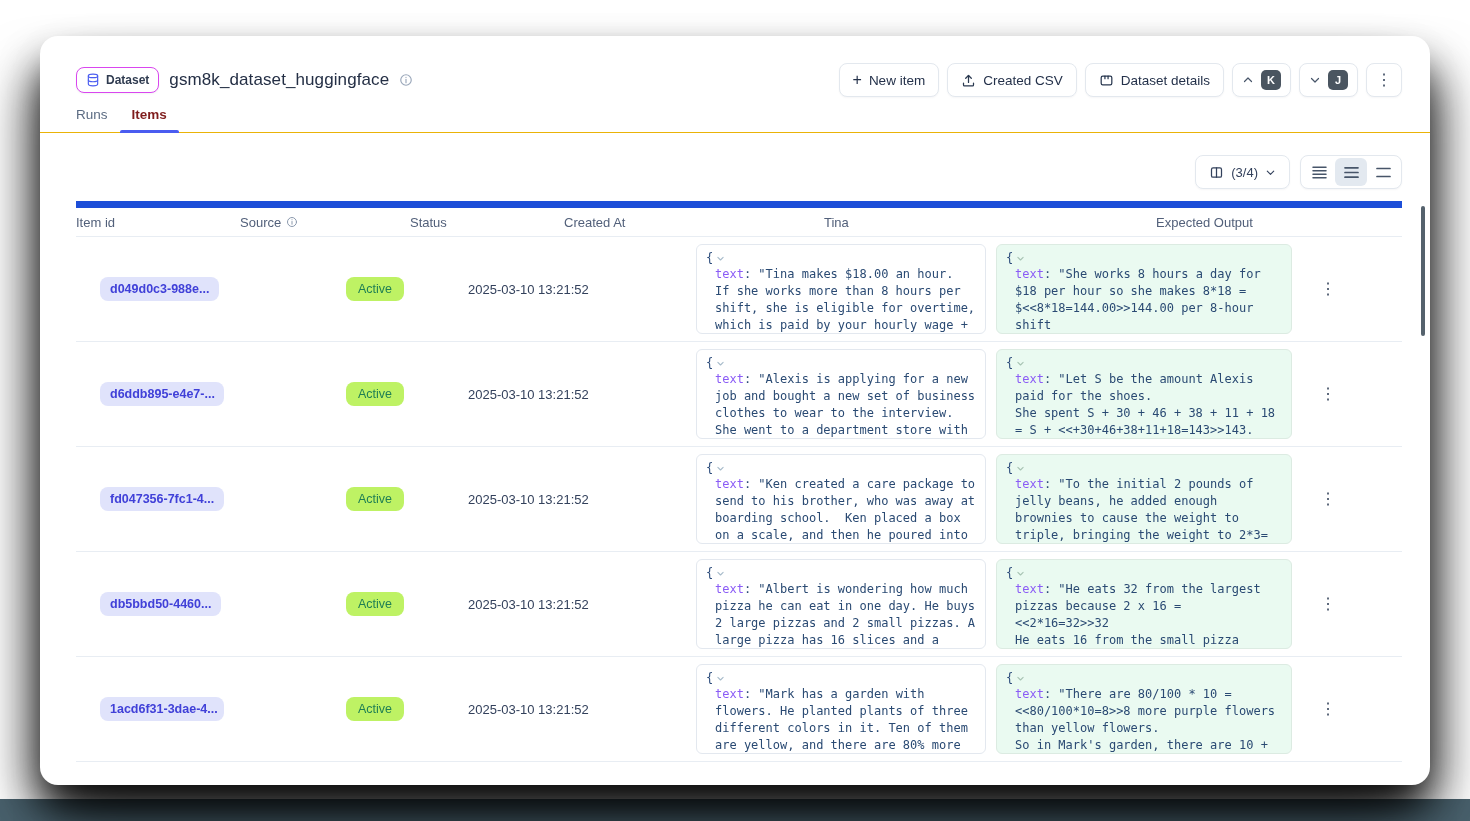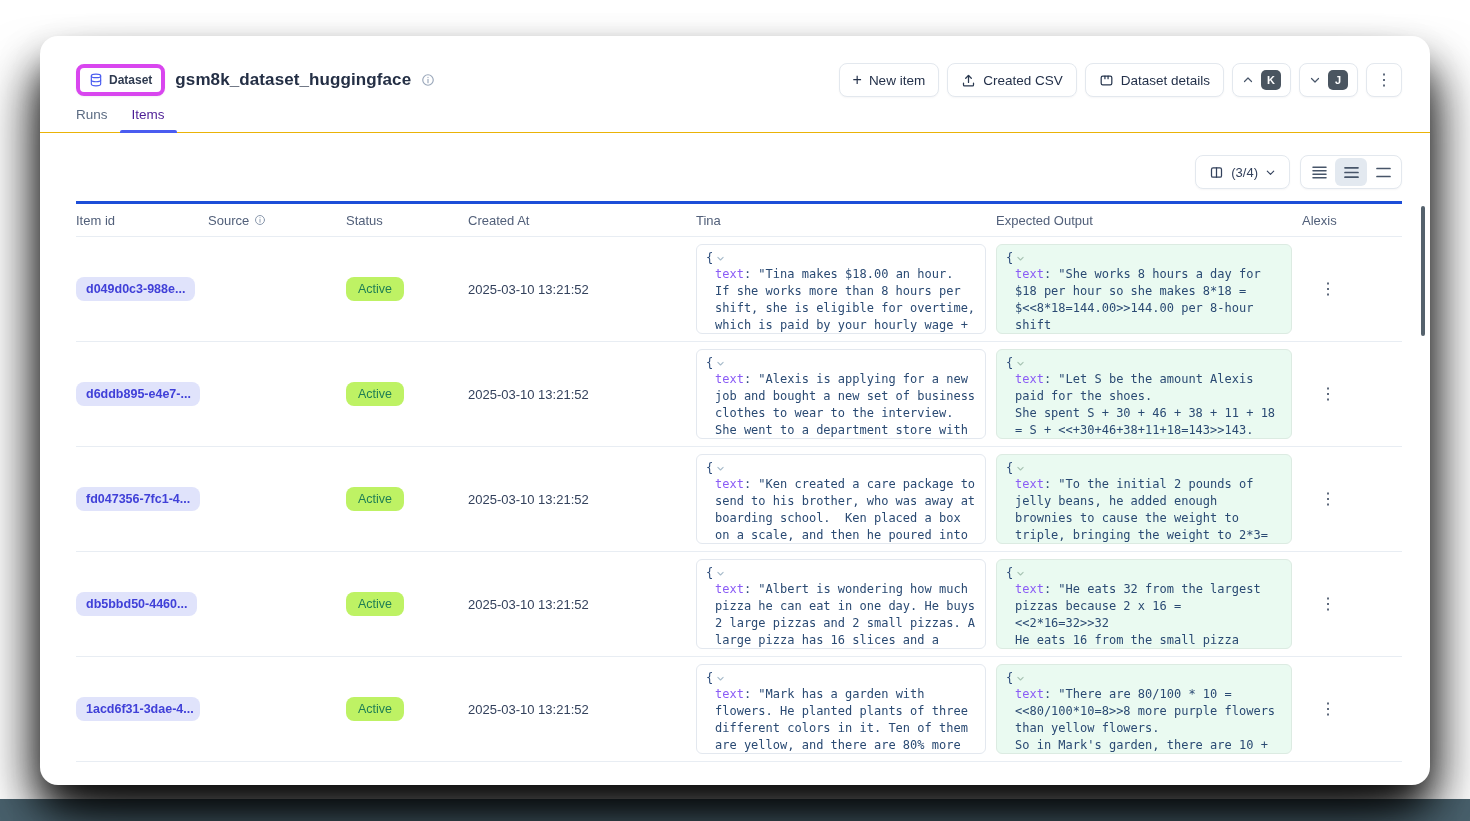--- a/index.html
+++ b/index.html
@@ -18,66 +18,66 @@
     background:#ffffff; border-radius:18px; overflow:hidden;
     box-shadow: 0 26px 42px -4px rgba(0,0,0,0.88),
                 -22px 32px 55px -12px rgba(0,0,0,0.55),
                  22px 32px 55px -12px rgba(0,0,0,0.55);
   }
   
   .app-header{ display:flex; align-items:center; justify-content:space-between;
     padding:26px 28px 0 36px; height:62px; }
   .header-left{ display:flex; align-items:center; gap:10px; }
   .ds-badge{ display:inline-flex; align-items:center; gap:6px;
-    border:4px solid #d946ef; border-radius:8px; padding:5px 9px;
+    border:1px solid #d946ef; border-radius:8px; padding:5px 9px;
     font-size:12px; font-weight:700; color:#2f3b50; background:#fff;
     box-shadow:0 1px 2px rgba(16,24,40,.05); }
-  .page-title{ font-size:17px; font-weight:700; color:#242f45; letter-spacing:.1px; }
+  .page-title{ font-size:17px; font-weight:400; color:#242f45; letter-spacing:.1px; }
   .header-actions{ display:flex; align-items:center; gap:8px; }
   .btn{ display:inline-flex; align-items:center; gap:7px; height:34px;
     padding:0 13px; background:#fff; border:1px solid #e3e8ee; border-radius:8px;
     font-family:"Liberation Sans",sans-serif; font-size:13.5px; font-weight:500;
     color:#24314a; cursor:pointer; box-shadow:0 1px 2px rgba(16,24,40,.04); }
   .btn .plus{ font-size:16px; font-weight:400; line-height:1; color:#24314a; }
   .avatar{ width:20px; height:20px; border-radius:5px; background:#4a5560;
     color:#fff; font-size:11px; font-weight:700; display:inline-flex;
     align-items:center; justify-content:center; }
   .btn.icon-only{ padding:0 9px; }
   .kebab-glyph{ font-size:16px; color:#3f4d63; line-height:1; letter-spacing:0; }
   
   .tabs-row{ display:flex; padding-left:24px; margin-top:9px;
     border-bottom:1px solid #eab308; }
   .tab{ padding:0 12px 10px; font-size:13.5px; font-weight:500; color:#5b6b82;
     cursor:pointer; position:relative; }
-  .tab.active{ color:#4c1d95; font-weight:400; }
+  .tab.active{ color:#7f1d1d; font-weight:700; }
   .tab.active::after{ content:""; position:absolute; left:0; right:0; bottom:-1px;
     height:3px; background:#4a5cf0; border-radius:2px 2px 0 0; }
   
   .toolbar{ display:flex; justify-content:flex-end; align-items:center;
     gap:10px; padding:22px 28px 12px; }
   .columns-btn{ font-size:13px; font-weight:500; color:#33415c; }
   .segmented{ display:flex; align-items:center; height:34px; padding:2px;
     border:1px solid #e3e8ee; border-radius:8px; background:#fff;
     box-shadow:0 1px 2px rgba(16,24,40,.04); }
   .seg{ width:32px; height:28px; display:flex; align-items:center;
     justify-content:center; border:none; background:transparent; border-radius:6px;
     cursor:pointer; color:#475569; }
   .seg.selected{ background:#e3e9f0; }
   
   .table{ margin:0 28px 0 36px; }
   .tgrid{ display:grid;
     grid-template-columns:132px 138px 122px 228px 300px 300px 1fr;
     align-items:center; }
-  .thead{ height:36px; border-top:3px solid #1d4ed8; border-bottom:1px solid #e8edf3; }
+  .thead{ height:36px; border-top:7px solid #1d4ed8; border-bottom:1px solid #e8edf3;gap:32px; }
   .th{ font-size:13px; font-weight:500; color:#52607a; display:flex;
     align-items:center; gap:5px; padding-right:8px; }
   .trow{ height:105px; border-bottom:1px solid #e8edf3; }
   .id-pill{ display:inline-block; max-width:124px; background:#e0e3fb;
     color:#4040d8; font-size:12.5px; font-weight:700; padding:5px 10px;
-    border-radius:8px; white-space:nowrap; cursor:pointer; }
+    border-radius:8px; white-space:nowrap; cursor:pointer;margin-left:24px; }
   .status-pill{ display:inline-block; background:#bef264; color:#1f7f54;
     font-size:12.5px; font-weight:500; padding:5px 12px; border-radius:8px; }
   .created{ font-size:13px; color:#33415c; }
   .row-kebab{ background:none; border:none; cursor:pointer; margin-left:16px;
     padding:4px 8px; }
   
   .jbox{ width:290px; height:90px; border:1px solid #e3e8ef; border-radius:6px;
     background:#fff; padding:5px 9px; overflow:hidden;
     font-family:"DejaVu Sans Mono", monospace; font-size:12px; line-height:17px;
     cursor:pointer; }

